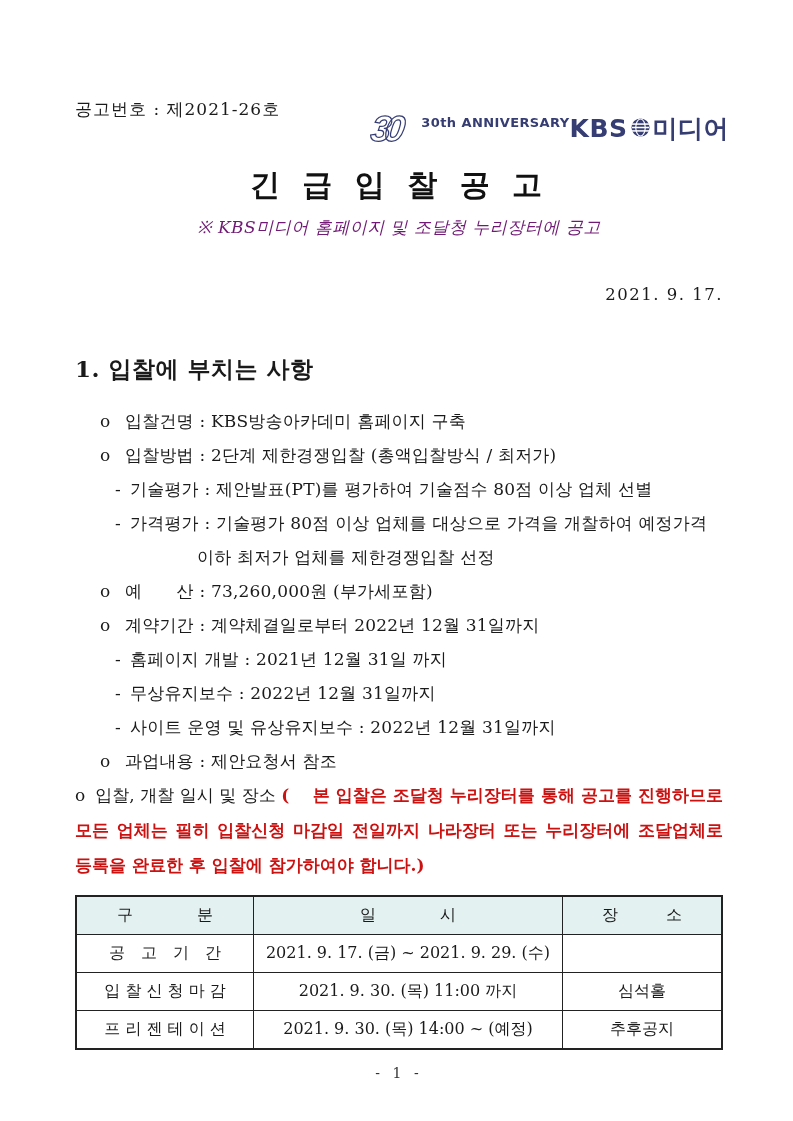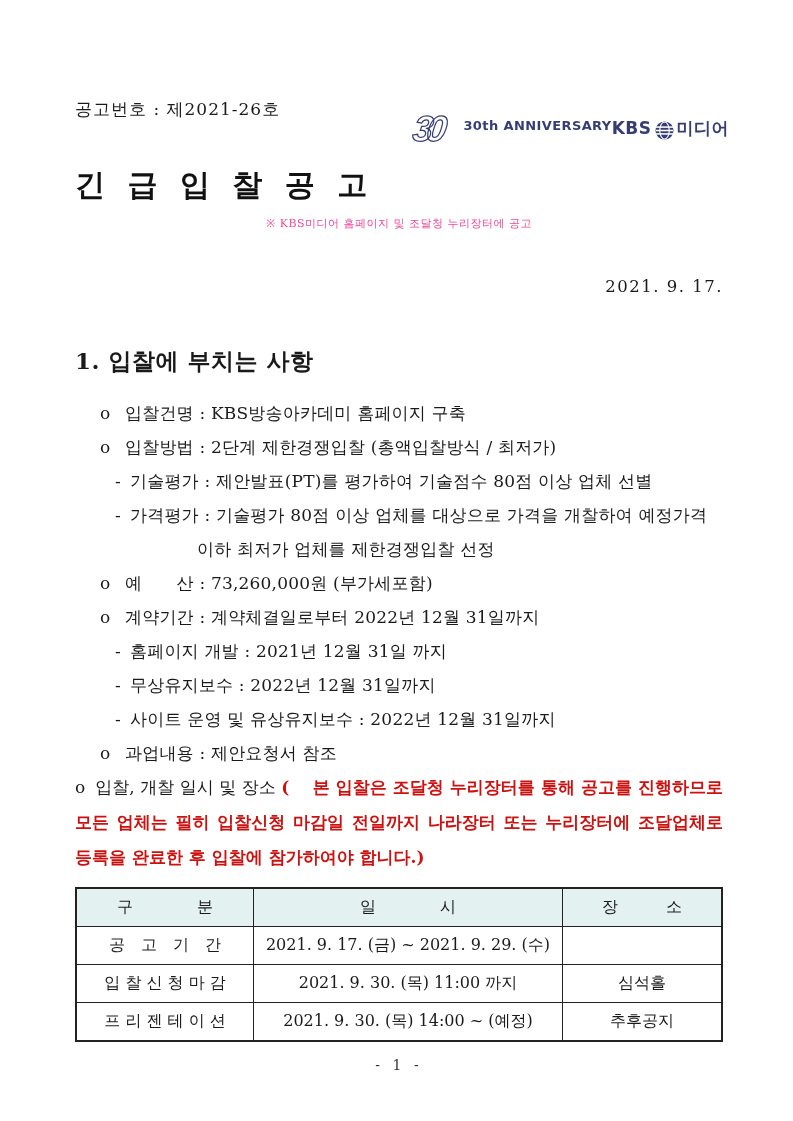--- a/index.html
+++ b/index.html
@@ -8,25 +8,25 @@
   .page { position:relative; width:793px; height:1121px; background:#ffffff; overflow:hidden; }
   .content { margin-left:75px; width:648px; }
 
   .meta-row { padding-top:98px; font-size:17px; letter-spacing:1px; }
 
   
   .logo { position:absolute; top:106px; right:64px; display:flex; align-items:center; gap:6px; }
   .logo-mark svg { display:block; }
   .logo-textcol { display:flex; flex-direction:row; align-items:flex-start; line-height:1.05; }
   .anniv { font-family:"DejaVu Sans","Liberation Sans",sans-serif; font-weight:bold; font-size:13px; color:#363d73; letter-spacing:0.4px; }
-  .brandline { display:flex; align-items:center; gap:3px; font-family:"DejaVu Sans","Liberation Sans",sans-serif; font-weight:bold; font-size:17px; color:#363d73; letter-spacing:0.5px; }
+  .brandline { display:flex; align-items:flex-start; gap:3px; font-family:"DejaVu Sans","Liberation Sans",sans-serif; font-weight:bold; font-size:25px; color:#363d73; letter-spacing:0.5px; }
   .globe svg { display:block; margin-top:2px; }
 
-  .doc-title { margin-top:44px; text-align:left; font-size:30px; font-weight:bold; letter-spacing:6px; color:#111; }
-  .title-note { margin-top:9px; text-align:center; font-size:11px; letter-spacing:0.5px; color:#ec4899; }
+  .doc-title { margin-top:44px; text-align:center; font-size:30px; font-weight:bold; letter-spacing:6px; color:#111; }
+  .title-note { margin-top:9px; text-align:center; font-size:17px; letter-spacing:0.5px; color:#701a75;font-style:italic; }
   .doc-date { margin-top:46px; text-align:right; font-size:16.5px; letter-spacing:1.5px; }
 
   .section-heading { margin-top:50px; font-size:23px; font-weight:bold; letter-spacing:0.5px; }
 
   .list { margin-top:19px; font-size:17px; }
   .item { display:flex; line-height:34px; }
   .item.main { margin-left:25px; }
   .item.sub  { margin-left:40px; }
   .item.main .bullet { width:25px; flex:none; }
   .item.sub  .bullet { width:15px; flex:none; }

